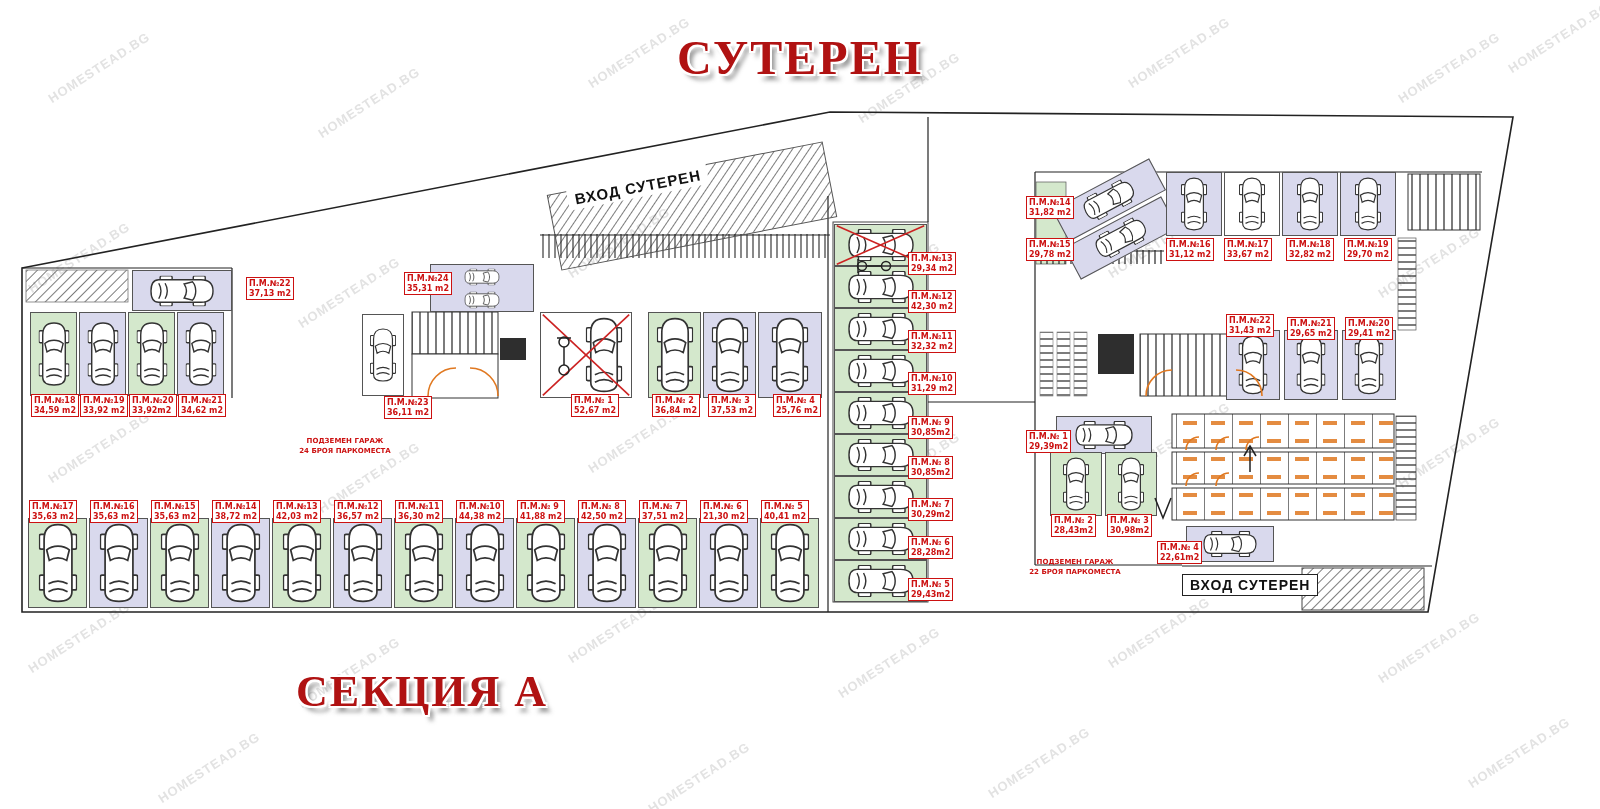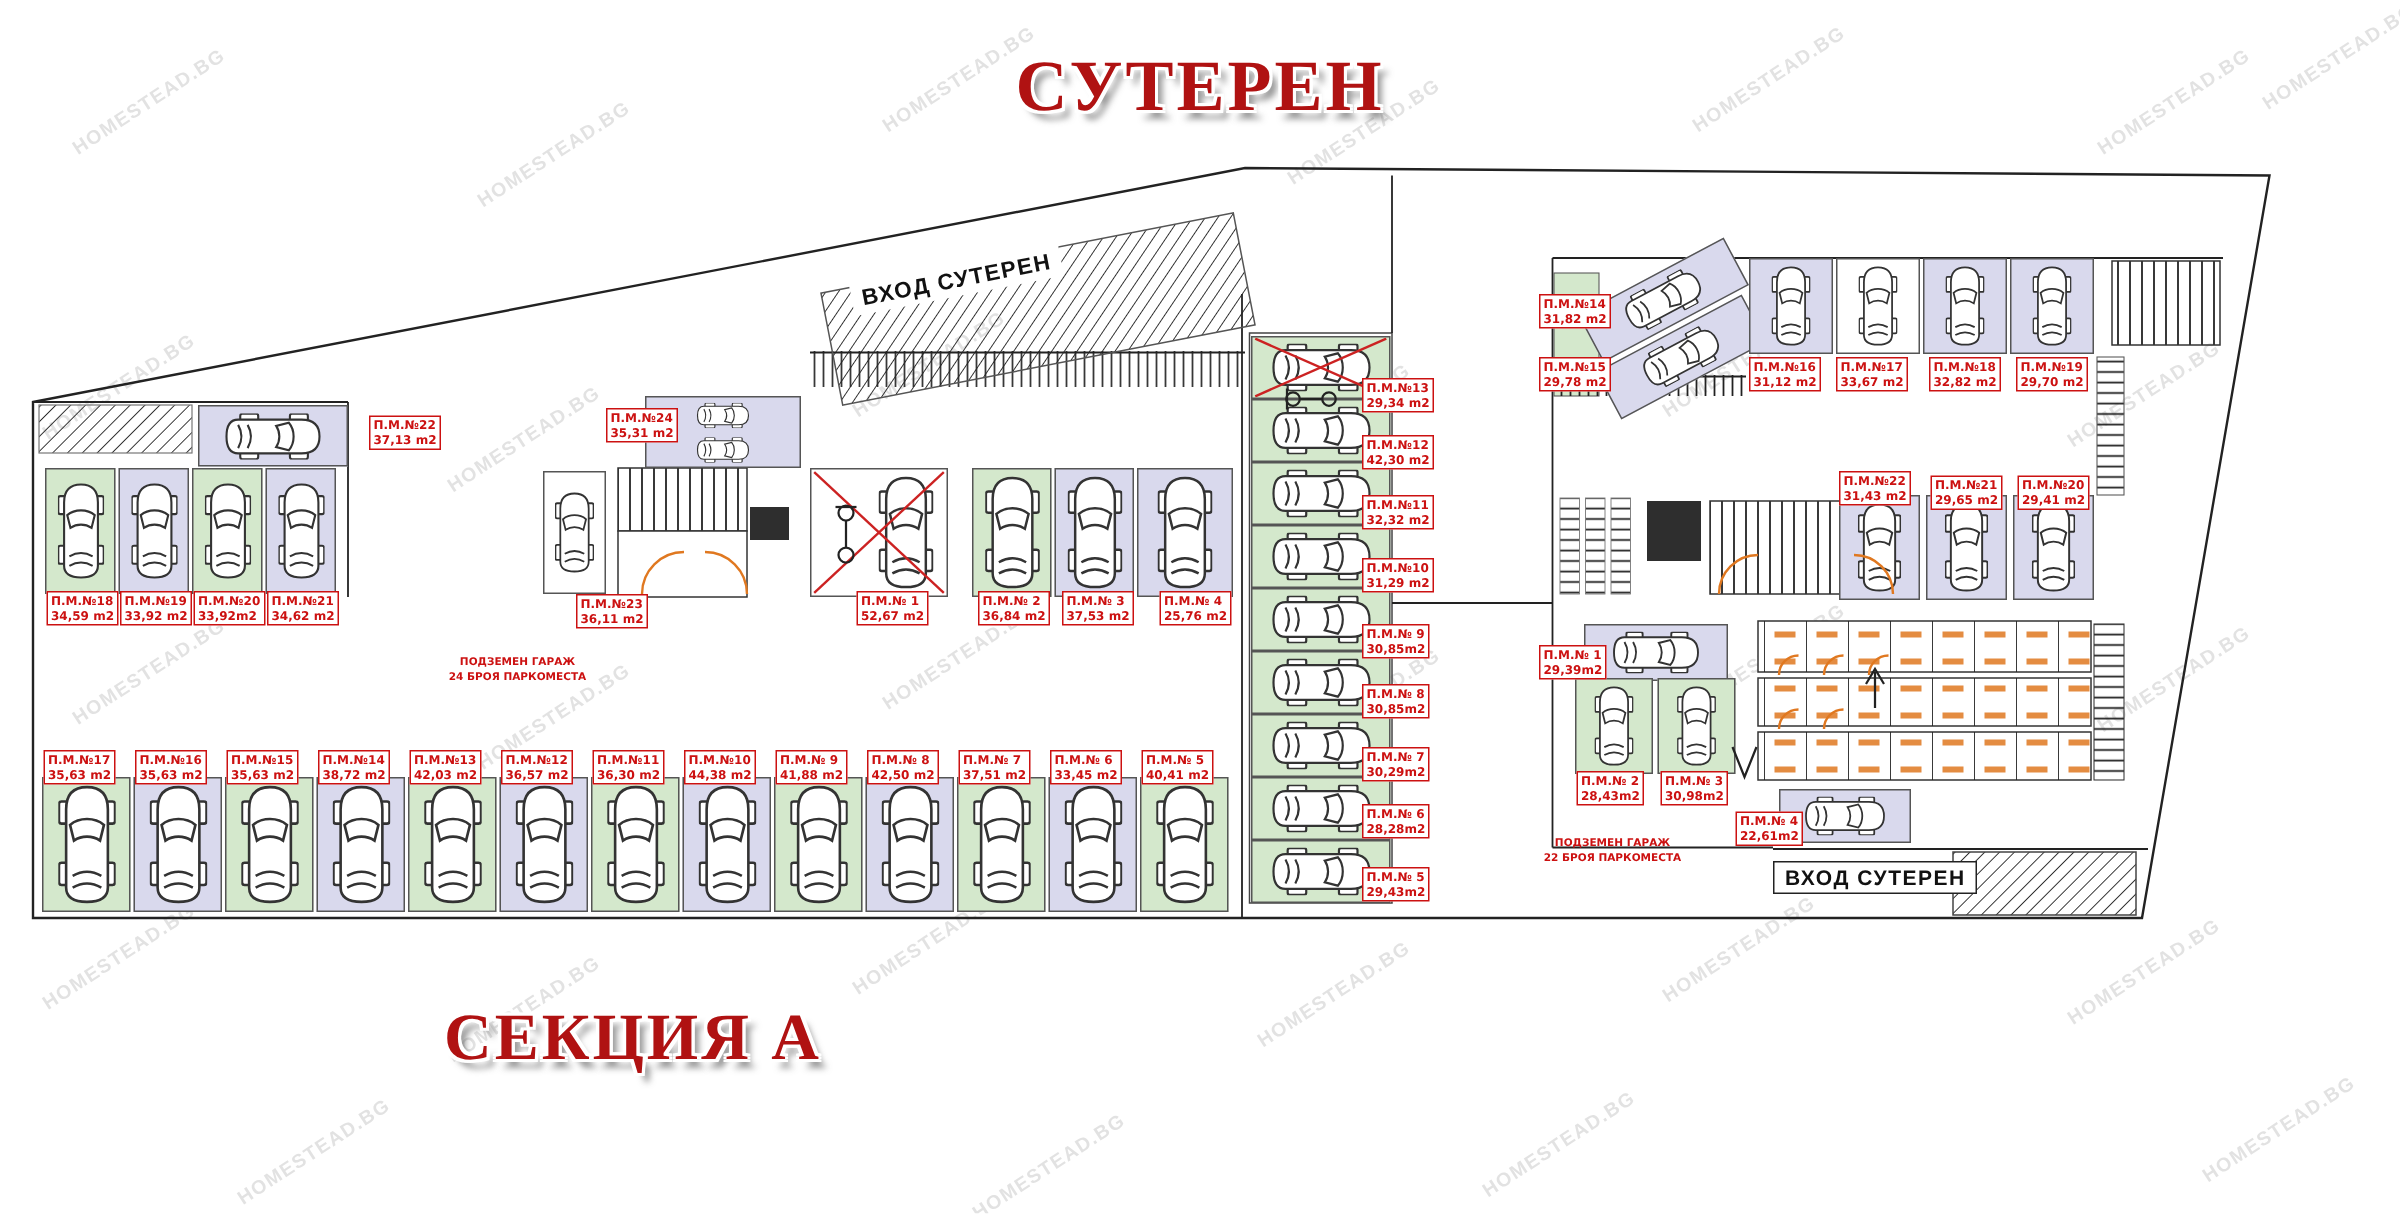--- a/index.html
+++ b/index.html
@@ -522,21 +522,21 @@
       <div class="stall-label" style="left: 578px; top: 500px;">
         <div>П.М.№ 8</div>
         <div>42,50 m2</div>
       </div>
       <div class="stall-label" style="left: 639px; top: 500px;">
         <div>П.М.№ 7</div>
         <div>37,51 m2</div>
       </div>
       <div class="stall-label" style="left: 700px; top: 500px;">
         <div>П.М.№ 6</div>
-        <div>33,45 m2</div>
+        <div>21,30 m2</div>
       </div>
       <div class="stall-label" style="left: 761px; top: 500px;">
         <div>П.М.№ 5</div>
         <div>40,41 m2</div>
       </div>
       <div class="stall-label" style="left: 908px; top: 252px;">
         <div>П.М.№13</div>
         <div>29,34 m2</div>
       </div>
       <div class="stall-label" style="left: 908px; top: 290px;">

